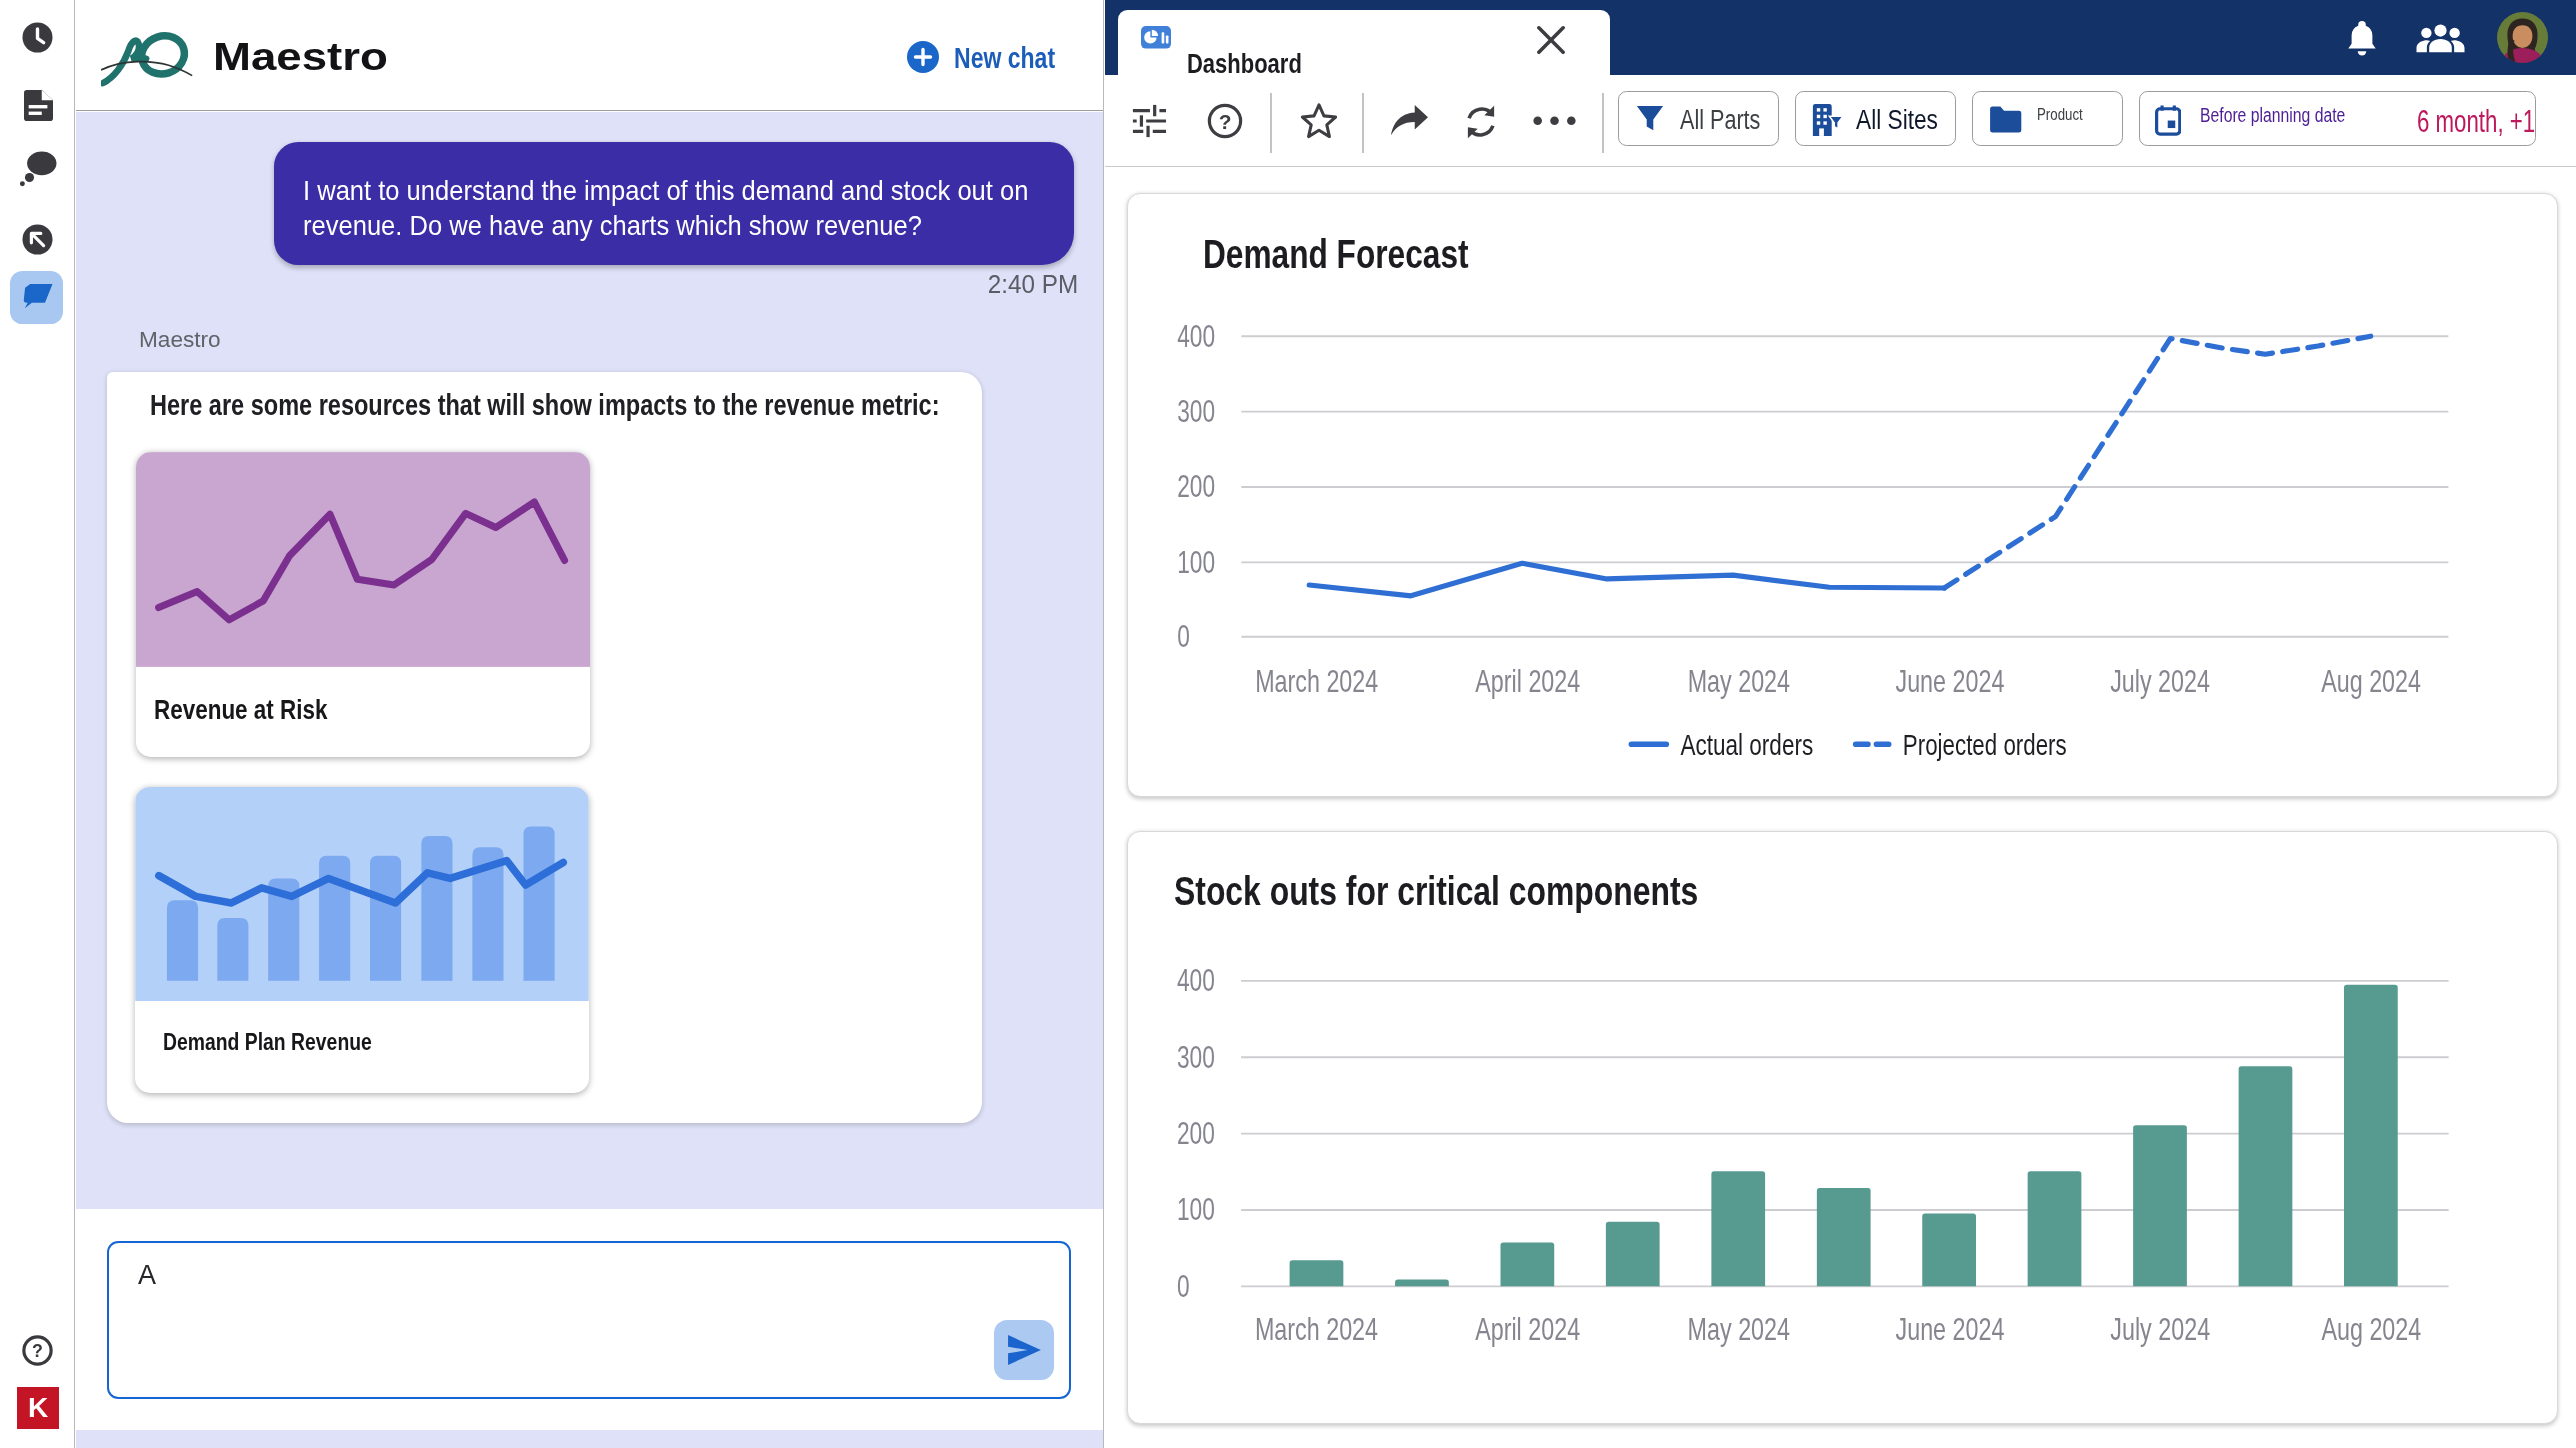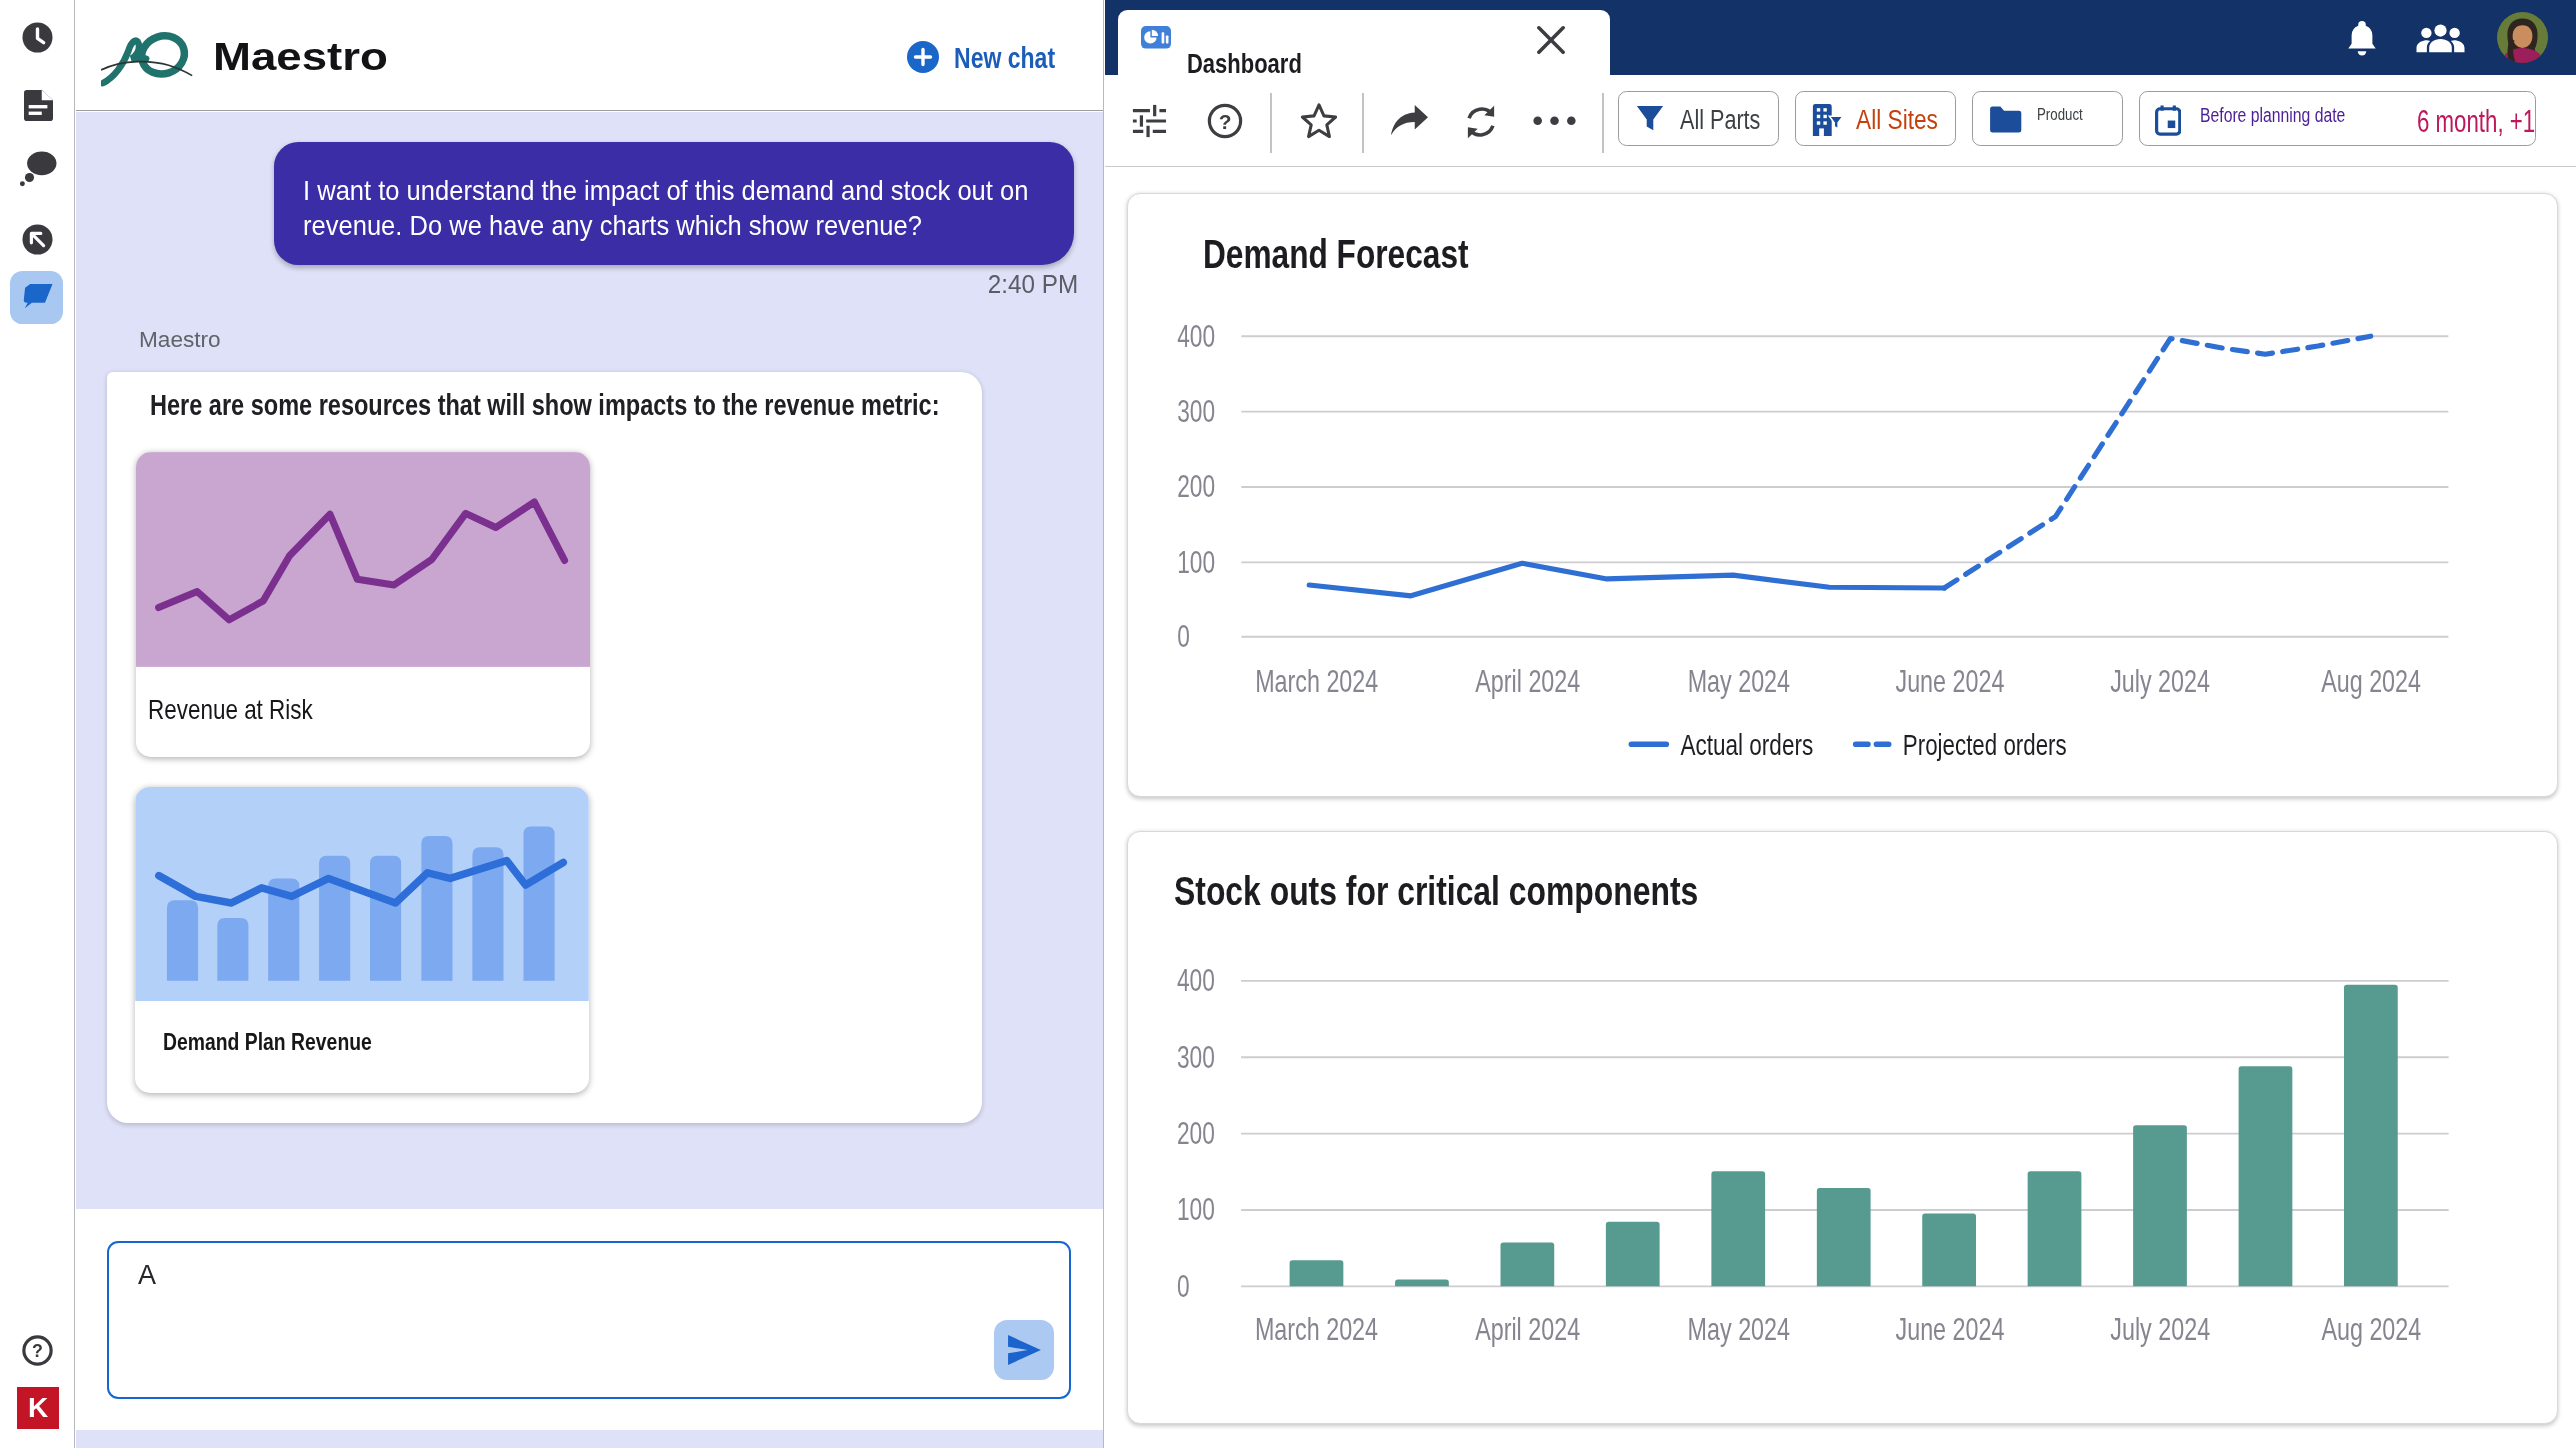--- a/index.html
+++ b/index.html
@@ -79,21 +79,21 @@
 <div class="abs" style="left:107px;top:372px;width:875px;height:751px;background:#fff;border-radius:5.7px 21px 21px 21px;
   box-shadow:0 1.9px 5.7px rgba(0,0,0,0.18);"></div>
 <div class="abs" style="left:138px;top:388px;font-size:30px;font-weight:bold;color:#202024;margin-left:12px;"><span class="sx" style="transform:scaleX(0.784);">Here are some resources that will show impacts to the revenue metric:</span></div>
 
 <div class="abs" style="left:136px;top:452px;width:454px;height:305px;background:#fff;border-radius:15px;
   box-shadow:0 1.9px 6.6px rgba(0,0,0,0.3);"></div>
 <svg class="abs" style="left:136px;top:452px;border-radius:15px 15px 0 0;" width="454" height="215" viewBox="0 0 482 228">
   <rect width="482" height="228" fill="#c8a6cf"></rect>
   <polyline points="24,165 65,148 99,178 135,158 163,110 206,66 235,135 274,141 314,114 350,65 382,80 423,53 455,115" fill="none" stroke="#7b2f8e" stroke-width="7.5" stroke-linecap="round" stroke-linejoin="round"></polyline>
 </svg>
-<div class="abs" style="left:148px;top:694px;font-size:28px;font-weight:normal;color:#17171a;"><span class="sx" style="transform:scaleX(0.802);">Revenue at Risk</span></div>
+<div class="abs" style="left:154px;top:694px;font-size:28px;font-weight:bold;color:#17171a;"><span class="sx" style="transform:scaleX(0.802);">Revenue at Risk</span></div>
 
 <div class="abs" style="left:135px;top:787px;width:454px;height:306px;background:#fff;border-radius:15px;
   box-shadow:0 1.9px 6.6px rgba(0,0,0,0.3);"></div>
 <svg class="abs" style="left:135px;top:787px;border-radius:15px 15px 0 0;" width="454" height="214" viewBox="0 0 481 227">
   <rect width="481" height="227" fill="#b3d0f9"></rect>
   <g fill="#7ca9ef">
     <path d="M33.6 205.4 V128 q0 -8 8 -8 h17 q8 0 8 8 V205.4 Z"></path>
     <path d="M87 205.4 V147 q0 -8 8 -8 h17 q8 0 8 8 V205.4 Z"></path>
     <path d="M141 205.4 V105 q0 -8 8 -8 h17 q8 0 8 8 V205.4 Z"></path>
     <path d="M195 205.4 V81 q0 -8 8 -8 h17 q8 0 8 8 V205.4 Z"></path>
@@ -208,21 +208,21 @@
     <rect x="6.2" y="6.5" width="3.6" height="3.6"></rect>
       <rect x="13.2" y="6.5" width="3.6" height="3.6"></rect>
     <rect x="6.2" y="13.5" width="3.6" height="3.6"></rect>
       <rect x="13.2" y="13.5" width="3.6" height="3.6"></rect>
     <rect x="6.2" y="20.5" width="3.6" height="3.6"></rect>
       <rect x="13.2" y="20.5" width="3.6" height="3.6"></rect>
     <rect x="8.7" y="28" width="5" height="8"></rect>
   </g>
   <path d="M19.5 15 H34 L28.8 22 V28.5 L24.7 26 V22 Z" fill="#1c4d9b" stroke="#fff" stroke-width="1.6"></path>
 </svg>
-<div class="abs" style="left:1856px;top:105px;font-size:27px;color:#c2410c;"><span class="sx" style="transform:scaleX(0.84);">All Sites</span></div>
+<div class="abs" style="left:1856px;top:105px;font-size:27px;color:#0f172a;"><span class="sx" style="transform:scaleX(0.84);">All Sites</span></div>
 
 <div class="abs" style="left:1972px;top:91px;width:151px;height:55px;border:1.9px solid #9b9b9f;border-radius:8.5px;box-sizing:border-box;background:#fff;"></div>
 <svg class="abs" style="left:1988px;top:106px;" width="34" height="27" viewBox="0 0 36 29">
   <path d="M2 3 a2.5 2.5 0 0 1 2.5 -2.5 H13 l4 4.5 H33 a2.5 2.5 0 0 1 2.5 2.5 V26 a2.5 2.5 0 0 1 -2.5 2.5 H4.5 A2.5 2.5 0 0 1 2 26 Z" fill="#1c4d9b"></path>
 </svg>
 <div class="abs" style="left:2037px;top:105px;font-size:17px;color:#3c4043;"><span class="sx" style="transform:scaleX(0.78);">Product</span></div>
 
 <div class="abs" style="left:2139px;top:91px;width:397px;height:55px;border:1.9px solid #9b9b9f;border-radius:8.5px;box-sizing:border-box;background:#fff;"></div>
 <svg class="abs" style="left:2155px;top:105px;" width="26.4" height="32" viewBox="0 0 28 34">
   <rect x="1.7" y="4" width="24.6" height="27" rx="3.6" fill="none" stroke="#1c4d9b" stroke-width="3.4"></rect>

